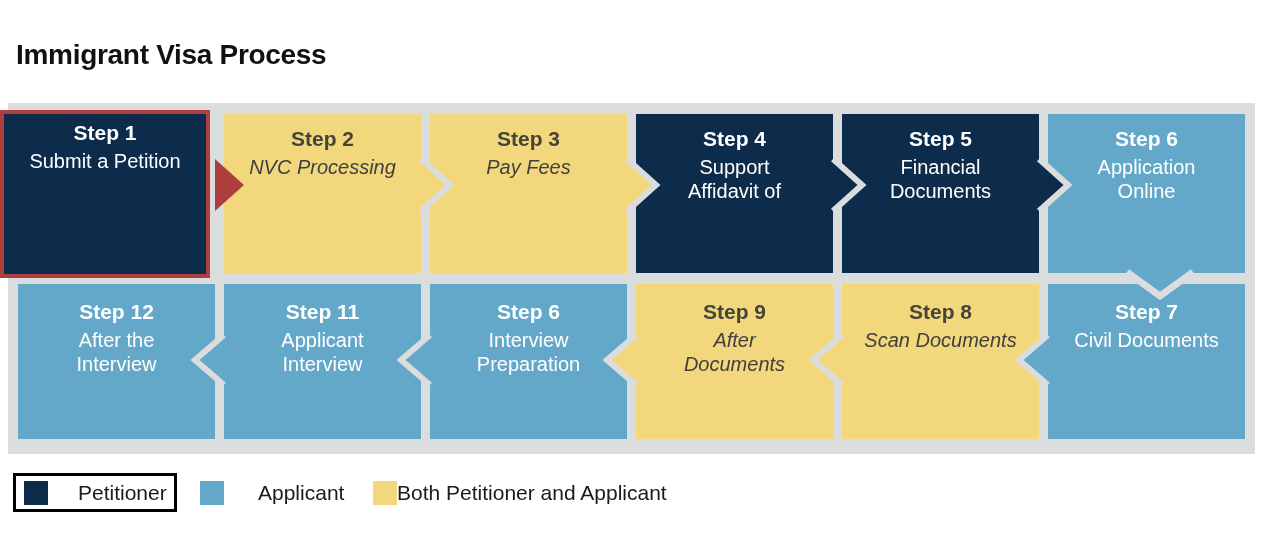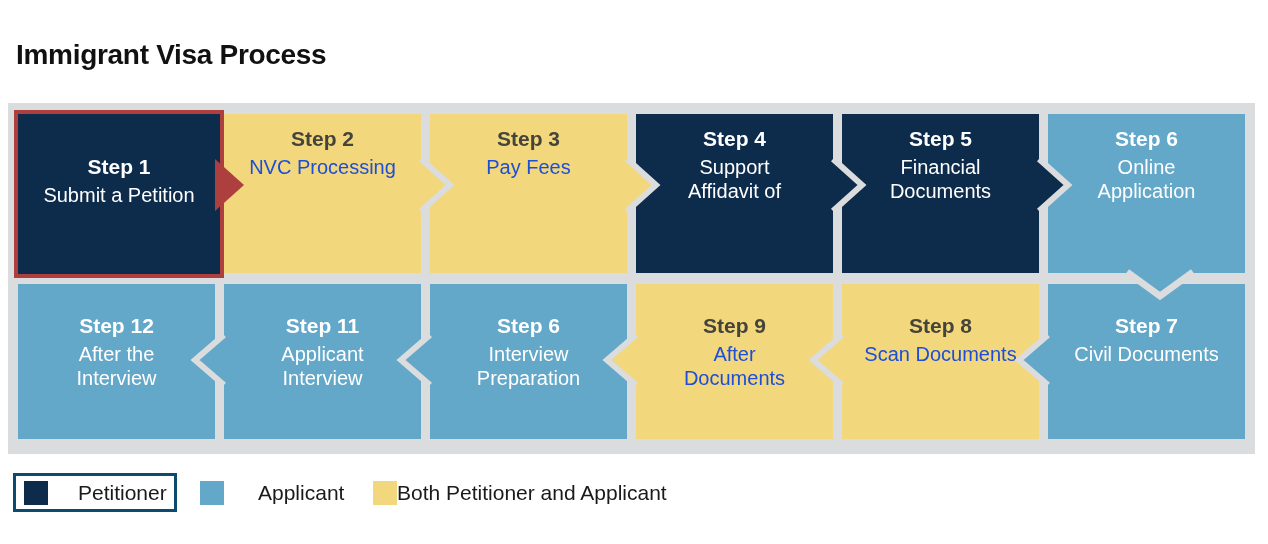--- a/index.html
+++ b/index.html
@@ -13,41 +13,41 @@
     font-size:28px; font-weight:bold; color:#111111; letter-spacing:-0.3px;
   }
   .panel {
     position:absolute; left:8px; top:96px; width:1247px; height:351px;
     background:#DBDCDD;
   }
   .box {
     position:absolute; width:197px; text-align:center;
   }
   .row-top    { top:107px; height:159px; padding-top:12px; }
-  .row-bottom { top:277px; height:155px; padding-top:29px; }
+  .row-bottom { top:277px; height:155px; padding-top:15px; }
   .col1{left:18px}.col2{left:224px}.col3{left:430px}.col4{left:636px}.col5{left:842px}.col6{left:1048px}
   .navy   { background:#0D2B4B; }
   .blue   { background:#63A7C9; }
   .yellow { background:#F2D77D; }
   .navy .step-label, .navy .step-line,
   .blue .step-label, .blue .step-line { color:#ffffff; }
   .yellow .step-label { color:#45443A; }
-  .yellow .step-line  { color:#1d4ed8; }
+  .yellow .step-line  { color:#404040;font-style:italic; }
   .step-label { font-size:21px; font-weight:bold; line-height:25px; margin-bottom:4px; }
   .step-line  { font-size:20px; line-height:24px; }
   .step-highlight {
-    left:14px; top:103px; width:210px; height:168px;
-    border:4px solid #AE3F3F; padding-top:40px;
+    left:0; top:103px; width:210px; height:168px;
+    border:4px solid #AE3F3F; padding-top:6px;
   }
   .arrows { position:absolute; left:0; top:0; pointer-events:none; }
   .legend { position:absolute; left:0; top:0; }
   .legend-item { position:absolute; display:flex; align-items:center; height:39px; }
   .legend-item.highlighted {
     left:13px; top:466px; width:164px;
-    border:3px solid #0c4a6e; padding-left:8px; gap:30px;
+    border:3px solid #000000; padding-left:8px; gap:30px;
   }
   .legend-item.li-applicant { left:200px; top:466px; gap:34px; }
   .legend-item.li-both      { left:373px; top:466px; }
   .swatch { width:24px; height:24px; flex:0 0 auto; }
   .sw-navy   { background:#0D2B4B; }
   .sw-blue   { background:#63A7C9; }
   .sw-yellow { background:#F2D77D; }
   .legend-label { font-size:21px; color:#1A1A1A; white-space:nowrap; }
 </style>
 </head>
@@ -79,22 +79,22 @@
     <div class="step-line">Support</div>
     <div class="step-line">Affidavit of</div>
   </div>
   <div class="box navy row-top col5">
     <div class="step-label">Step 5</div>
     <div class="step-line">Financial</div>
     <div class="step-line">Documents</div>
   </div>
   <div class="box blue row-top col6">
     <div class="step-label">Step 6</div>
+    <div class="step-line">Application</div>
     <div class="step-line">Online</div>
-    <div class="step-line">Application</div>
   </div>
 
   <div class="box blue row-bottom col1">
     <div class="step-label">Step 12</div>
     <div class="step-line">After the</div>
     <div class="step-line">Interview</div>
   </div>
   <div class="box blue row-bottom col2">
     <div class="step-label">Step 11</div>
     <div class="step-line">Applicant</div>

